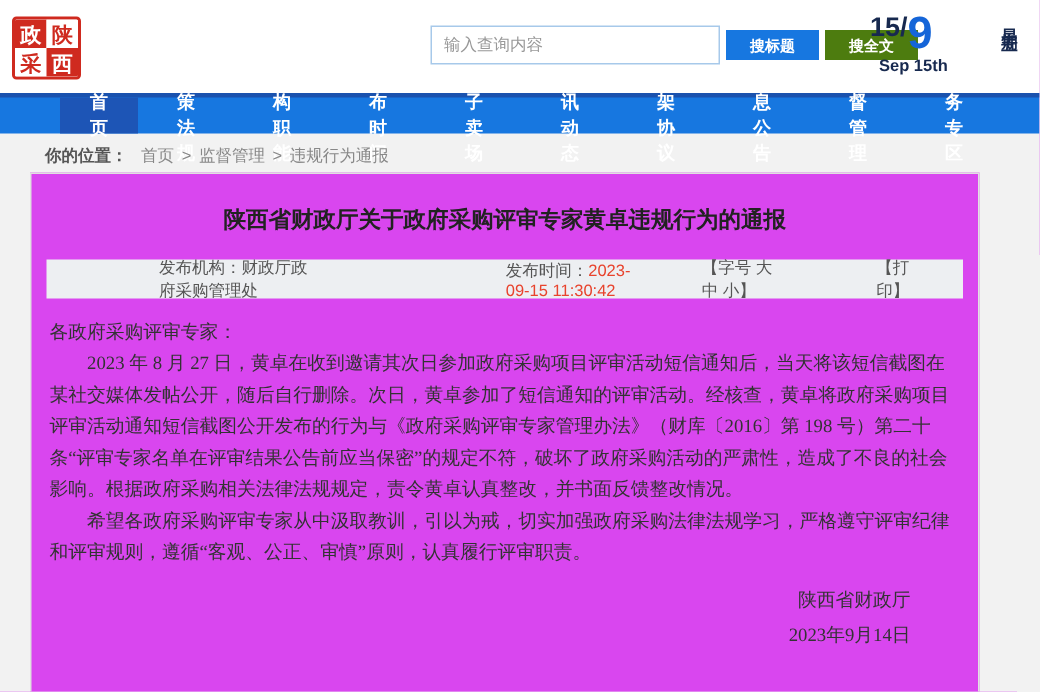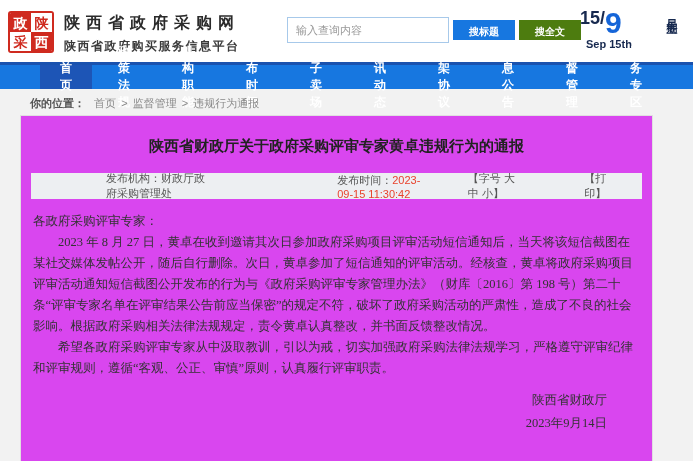--- a/index.html
+++ b/index.html
@@ -14,21 +14,21 @@
           grid-template-columns:1fr 1fr; grid-template-rows:1fr 1fr; border-radius:3px; overflow:hidden; }
   .logo span { display:flex; align-items:center; justify-content:center;
                font-size:14px; font-weight:bold; line-height:1; }
   .logo .red-cell { background:#cf2a1f; color:#fff; }
   .logo .white-cell { background:#fff; color:#cf2a1f; }
   .brand { position:absolute; left:64px; top:13px; }
   .brand-title { font-size:16px; font-weight:bold; color:#2b2b2b; letter-spacing:6px; }
   .brand-sub { font-size:12px; font-weight:bold; color:#3a3a3a; letter-spacing:1.5px; margin-top:4px; }
 
   .search-wrap { position:absolute; left:287px; top:17px; display:flex; align-items:center; }
-  .search-input { width:162px; height:26px; border:1px solid #a7c9ea; padding:0 8px;
+  .search-input { width:193px; height:26px; border:1px solid #a7c9ea; padding:0 8px;
                   font-size:11px; color:#333; outline:none; }
   .search-input::placeholder { color:#999; }
   .btn-search { height:20px; margin-left:4px; padding:0 16px; font-size:10px; color:#fff;
                 border:none; cursor:pointer; line-height:24px;font-weight:bold; }
   .btn-title { background:#1777e0; }
   .btn-full  { background:#4d7c0f; }
 
   .date-widget { position:absolute; left:580px; top:8px; width:105px; height:48px; color:#17294f; }
   .date-nums { position:absolute; left:0; top:0; font-weight:bold; }
   .date-prefix { font-size:18px; vertical-align:top; }
@@ -73,24 +73,20 @@
 <body>
 
 <div class="page">
 
   <header class="top-header">
     <div class="logo">
       <span class="red-cell">政</span>
       <span class="white-cell">陕</span>
       <span class="white-cell">采</span>
       <span class="red-cell">西</span>
-    </div>
-    <div class="brand">
-      <div class="brand-title">陕西省政府采购网</div>
-      <div class="brand-sub">陕西省政府购买服务信息平台</div>
     </div>
     <div class="search-wrap">
       <input class="search-input" type="text" placeholder="输入查询内容" style="">
       <button class="btn-search btn-title">搜标题</button>
       <button class="btn-search btn-full">搜全文</button>
     </div>
     <div class="date-widget">
       <div class="date-nums">
         <span class="date-prefix">15/</span><span class="date-big">9</span>
       </div>

